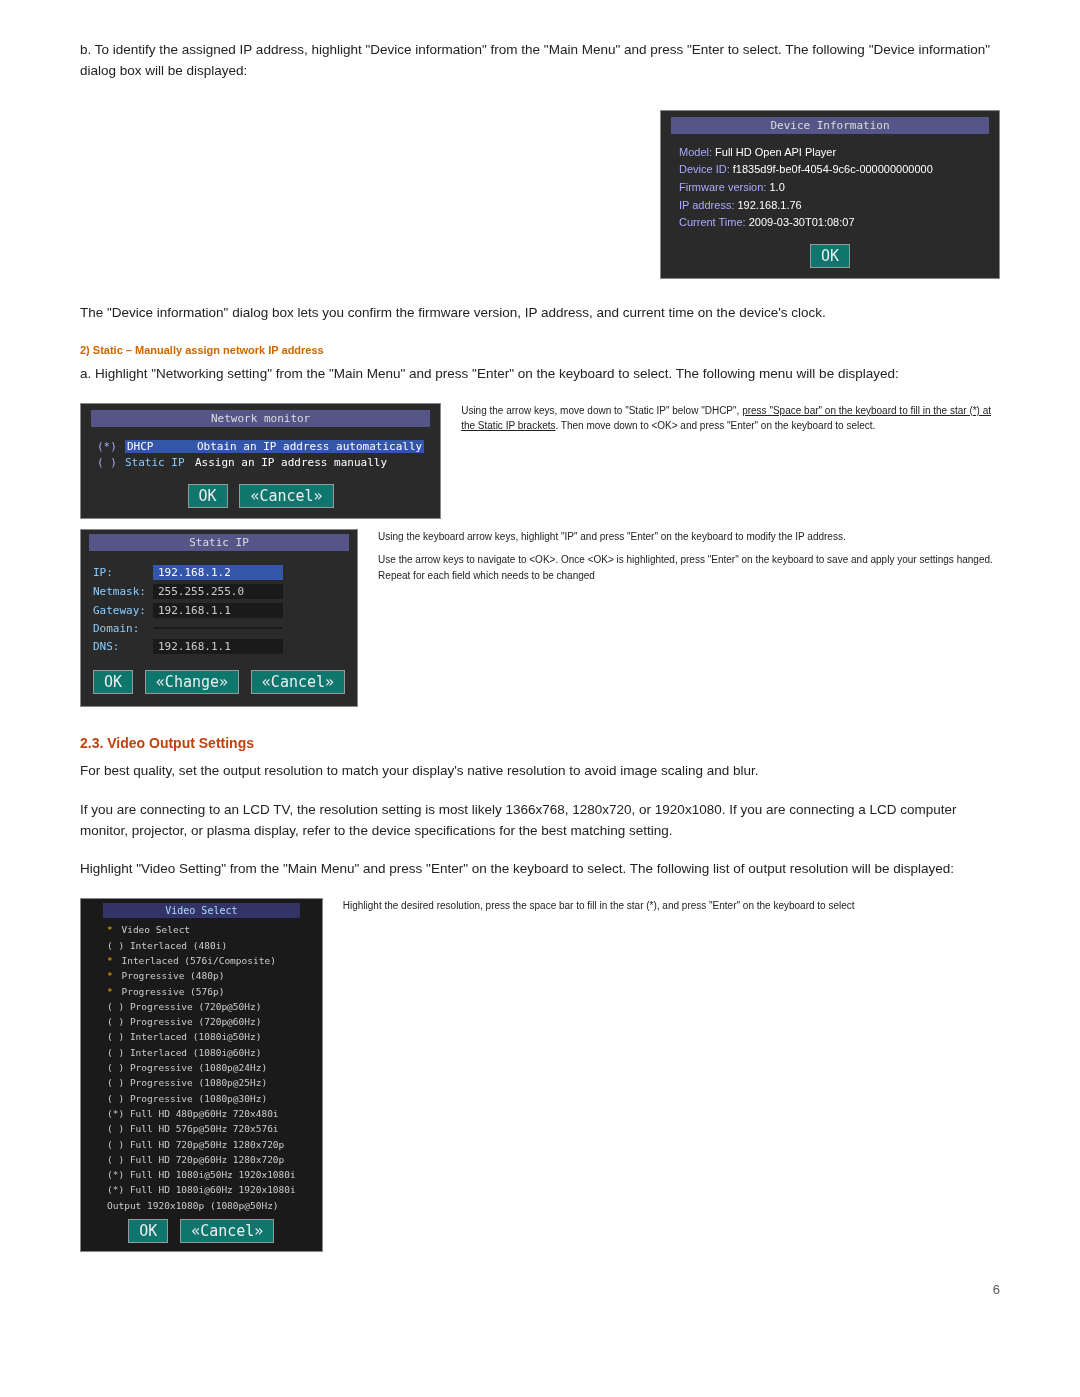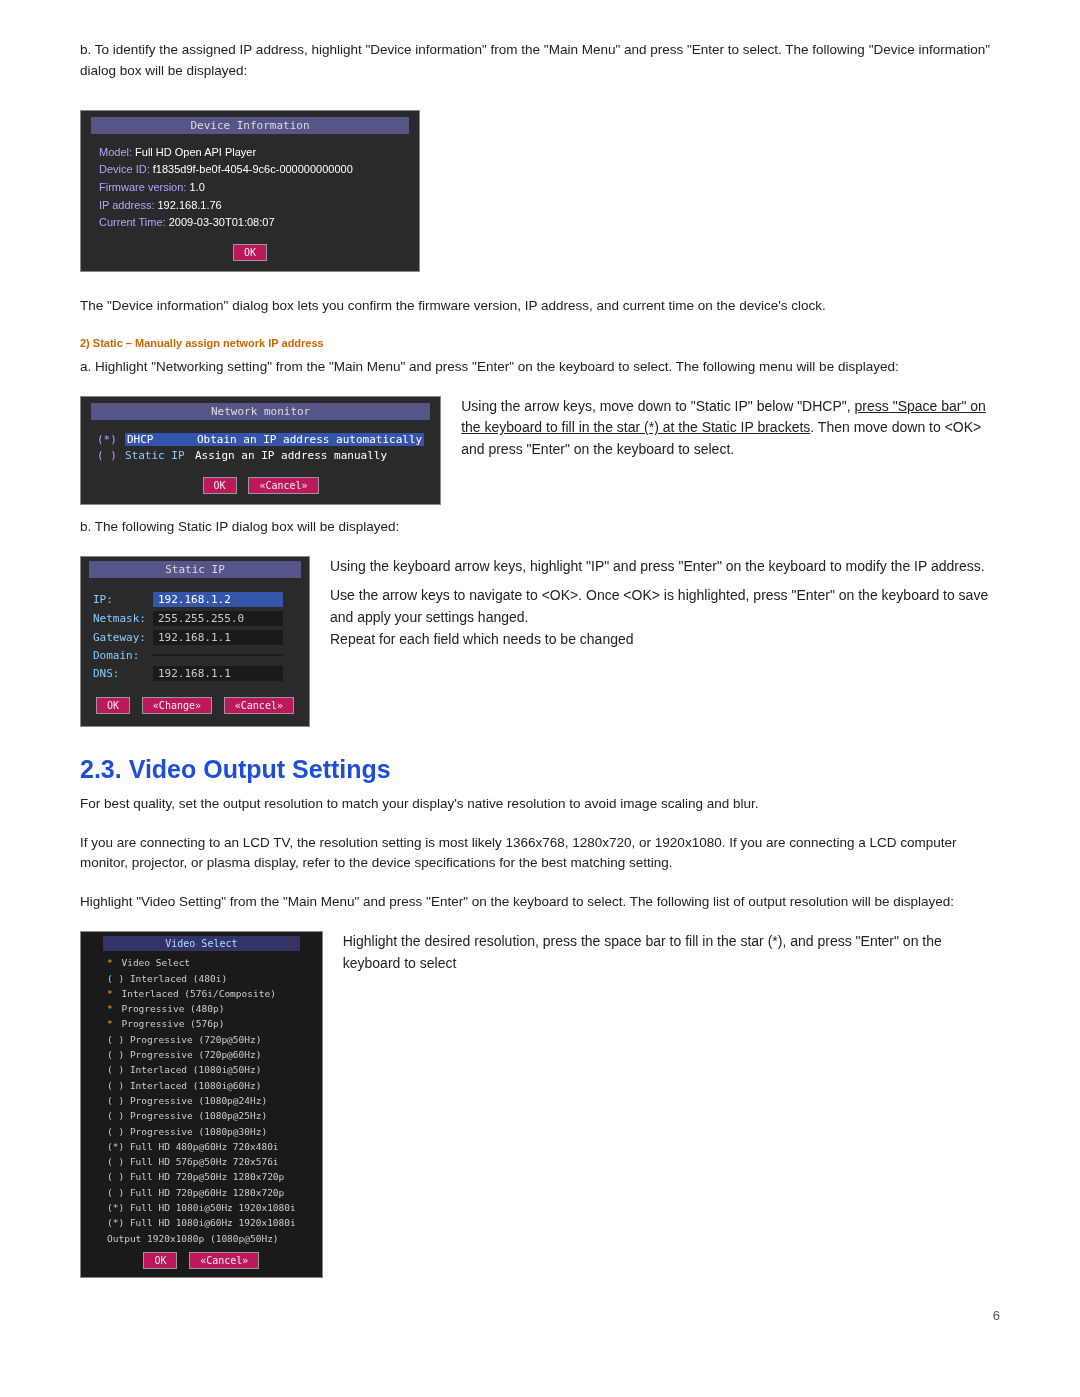--- a/index.html
+++ b/index.html
@@ -17,22 +17,22 @@
       line-height: 1.55;
     }
     .section-heading-2 {
       color: #cc6600;
       font-size: 11px;
       font-weight: bold;
       margin-bottom: 8px;
       margin-top: 10px;
     }
     .section-heading-23 {
-      color: #1d4ed8;
-      font-size: 25px;
+      color: #c2410c;
+      font-size: 14px;
       font-weight: bold;
       margin-bottom: 10px;
       margin-top: 28px;
     }
     .dialog-screenshot {
       border: 1px solid #888;
       background: #2a2a2a;
       display: inline-block;
       padding: 6px 10px;
       margin: 10px 0 10px 0;
@@ -59,38 +59,38 @@
     }
     .dialog-content .value {
       color: #ffffff;
     }
     .dialog-button-row {
       text-align: center;
       margin-top: 8px;
       margin-bottom: 4px;
     }
     .dialog-btn {
-      background: #be185d;
+      background: #0f766e;
       color: #eee;
       border: 1px solid #999;
-      font-size: 10px;
+      font-size: 15px;
       font-family: monospace;
       padding: 2px 10px;
       display: inline-block;
       margin: 0 4px;
     }
     .inline-layout {
       display: flex;
       gap: 20px;
       align-items: flex-start;
       margin: 10px 0;
     }
     .inline-text {
       flex: 1;
-      font-size: 14px;
+      font-size: 10px;
       line-height: 1.55;
     }
     .underline { text-decoration: underline; }
     .network-dialog {
       border: 1px solid #888;
       background: #2a2a2a;
       display: inline-block;
       padding: 6px 10px;
       min-width: 310px;
     }
@@ -181,21 +181,21 @@
     .top-section {
       margin-bottom: 20px;
     }
   </style>
 </head>
 <body>
 
 <div class="top-section">
   <p class="section-body">b. To identify the assigned IP address, highlight "Device information" from the "Main Menu" and press "Enter to select.   The following "Device information" dialog box will be displayed:</p>
 
-  <div style="display:flex; justify-content:flex-start; margin: 12px 0 14px 0;">
+  <div style="display:flex; justify-content:flex-end; margin: 12px 0 14px 0;">
     <div class="dialog-screenshot">
       <div class="dialog-title-bar">Device Information</div>
       <div class="dialog-content">
         <div><span class="label">Model: </span><span class="value">Full HD Open API Player</span></div>
         <div><span class="label">Device ID: </span><span class="value">f1835d9f-be0f-4054-9c6c-000000000000</span></div>
         <div><span class="label">Firmware version: </span><span class="value">1.0</span></div>
         <div><span class="label">IP address: </span><span class="value">192.168.1.76</span></div>
         <div><span class="label">Current Time: </span><span class="value">2009-03-30T01:08:07</span></div>
       </div>
       <div class="dialog-button-row">
@@ -229,21 +229,20 @@
       <div class="dialog-button-row">
         <span class="dialog-btn">OK</span>
         <span class="dialog-btn">«Cancel»</span>
       </div>
     </div>
     <div class="inline-text">
       Using the arrow keys, move down to "Static IP" below "DHCP", <span class="underline">press "Space bar" on the keyboard to fill in the star (*) at the Static IP brackets</span>. Then move down to &lt;OK&gt; and press "Enter" on the keyboard to select.
     </div>
   </div>
 
-  <p class="section-body" style="margin-top:12px;">b. The following Static IP dialog box will be displayed:</p>
 
   <div class="inline-layout">
     <div class="static-ip-dialog">
       <div class="dialog-title-bar">Static IP</div>
       <div style="padding: 4px 4px;">
         <div class="sip-row">
           <span class="sip-label">IP:</span>
           <span class="sip-value">192.168.1.2</span>
         </div>
         <div class="sip-row">

